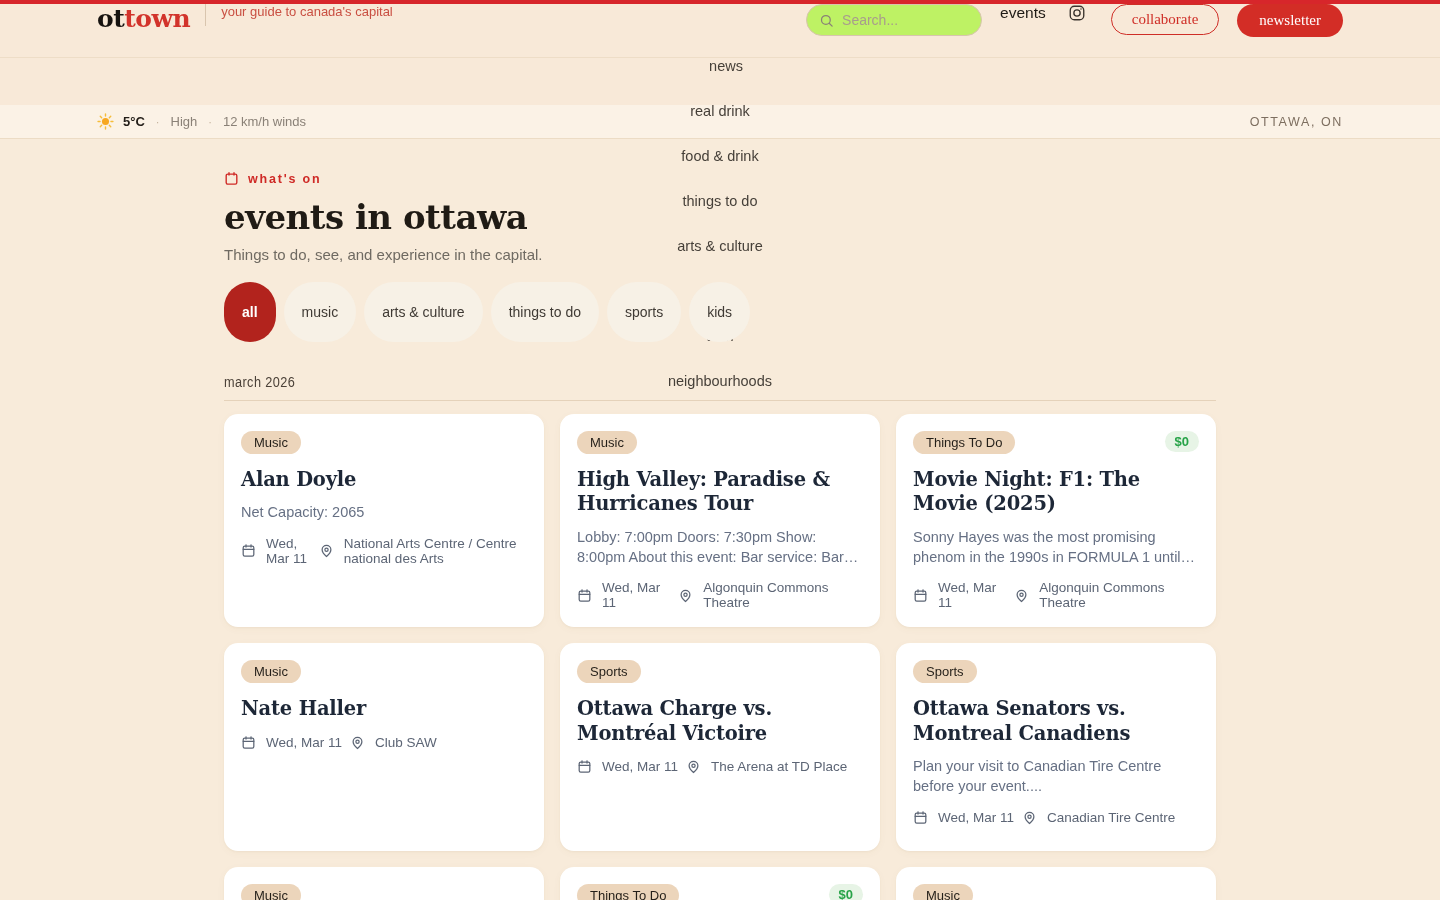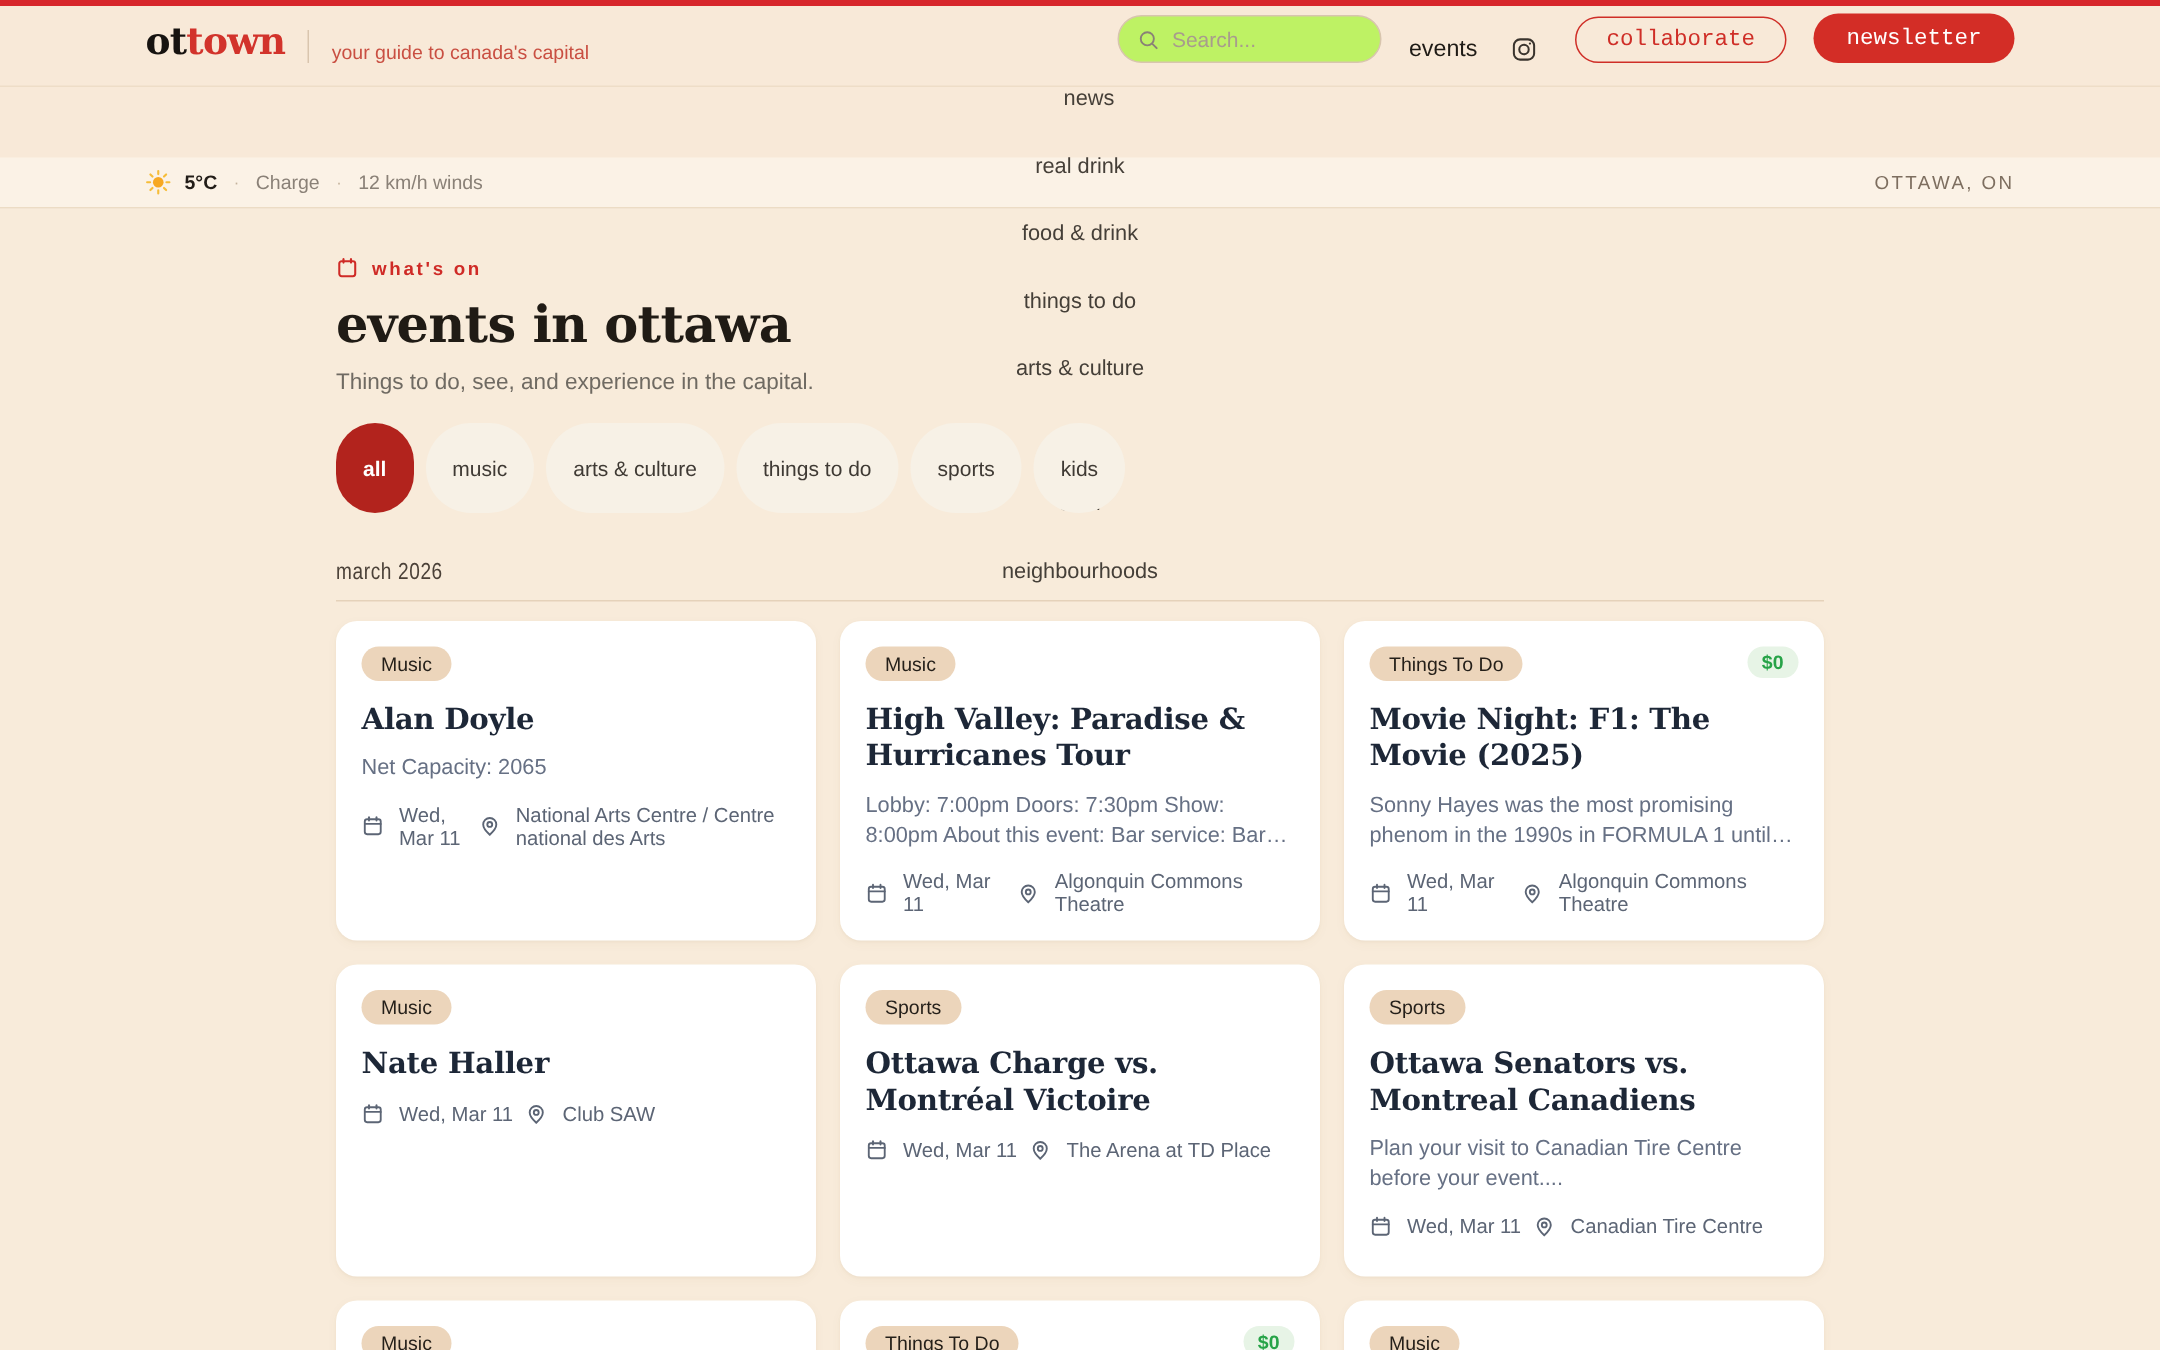--- a/index.html
+++ b/index.html
@@ -10,22 +10,22 @@
     color: #1f1b16;
   }
   .serif { font-family: "DejaVu Serif", serif; }
 
   
   .top-strip { height: 4px; background: #d7262b; }
 
   
   .header { background: #f8e9d8; }
   .header-top {
-    height: 54px; padding: 15px 97px;
-    display: flex; align-items: flex-end;
+    height: 54px; padding: 0 97px;
+    display: flex; align-items: flex-start;
     border-bottom: 1px solid #eeddc7;
   }
   .logo { font-size: 25px; font-weight: 700; letter-spacing: -0.5px; cursor: pointer; }
   .logo .lp { color: #171310; }
   .logo .ls { color: #d2332b; }
   .logo-divider { width: 1px; height: 22px; background: #d9c5ae; margin: 0 15px; }
   .tagline { color: #c94f42; font-size: 13px; }
   .header-spacer { flex: 1; }
   .search {
     display: flex; align-items: center; gap: 8px;
@@ -36,21 +36,21 @@
   .search svg { width: 15px; height: 15px; flex: none; }
   .search input {
     border: none; outline: none; background: transparent;
     font-family: "Liberation Sans", sans-serif;
     font-size: 14px; color: #5c544a; width: 100%;
   }
   .search input::placeholder { color: #a89c8d; }
   .events-link { margin-left: 18px; font-size: 15.5px; color: #1f1b16; cursor: pointer; }
   .ig { margin-left: 22px; width: 18px; height: 18px; color: #3a342e; cursor: pointer; }
   .ig svg { width: 18px; height: 18px; display: block; }
-  .btn { border-radius: 999px; font-size: 15px; cursor: pointer; font-family: Liberation Mono, monospace; }
+  .btn { border-radius: 999px; font-size: 15px; cursor: pointer; font-family: Liberation Serif, serif; }
   .btn-outline {
     margin-left: 25px; padding: 6px 20px;
     border: 1.5px solid #cf2e27; color: #cf2e27; background: transparent;
   }
   .btn-solid {
     margin-left: 18px; padding: 8px 22px;
     border: none; background: #d32d26; color: #fff;
   }
 
   .nav {
@@ -186,21 +186,21 @@
       <line x1="1.5" y1="12" x2="4.3" y2="12"></line>
         <line x1="19.7" y1="12" x2="22.5" y2="12"></line>
       <line x1="4.6" y1="4.6" x2="6.6" y2="6.6"></line>
         <line x1="17.4" y1="17.4" x2="19.4" y2="19.4"></line>
       <line x1="4.6" y1="19.4" x2="6.6" y2="17.4"></line>
         <line x1="17.4" y1="6.6" x2="19.4" y2="4.6"></line>
     </g>
   </svg>
   <span class="temp">5°C</span>
   <span class="sep">·</span>
-  <span class="dim">Charge</span>
+  <span class="dim">High</span>
   <span class="sep">·</span>
   <span class="dim">12 km/h winds</span>
   <span class="loc">OTTAWA, ON</span>
 </div>
 
 <main class="main">
   <div class="eyebrow">
     <svg viewBox="0 0 24 24" fill="none" stroke="currentColor" stroke-width="2.2" stroke-linecap="round">
         <rect x="3.5" y="5" width="17" height="16" rx="2.5"></rect>
         <line x1="8" y1="2.8" x2="8" y2="6.5"></line>

